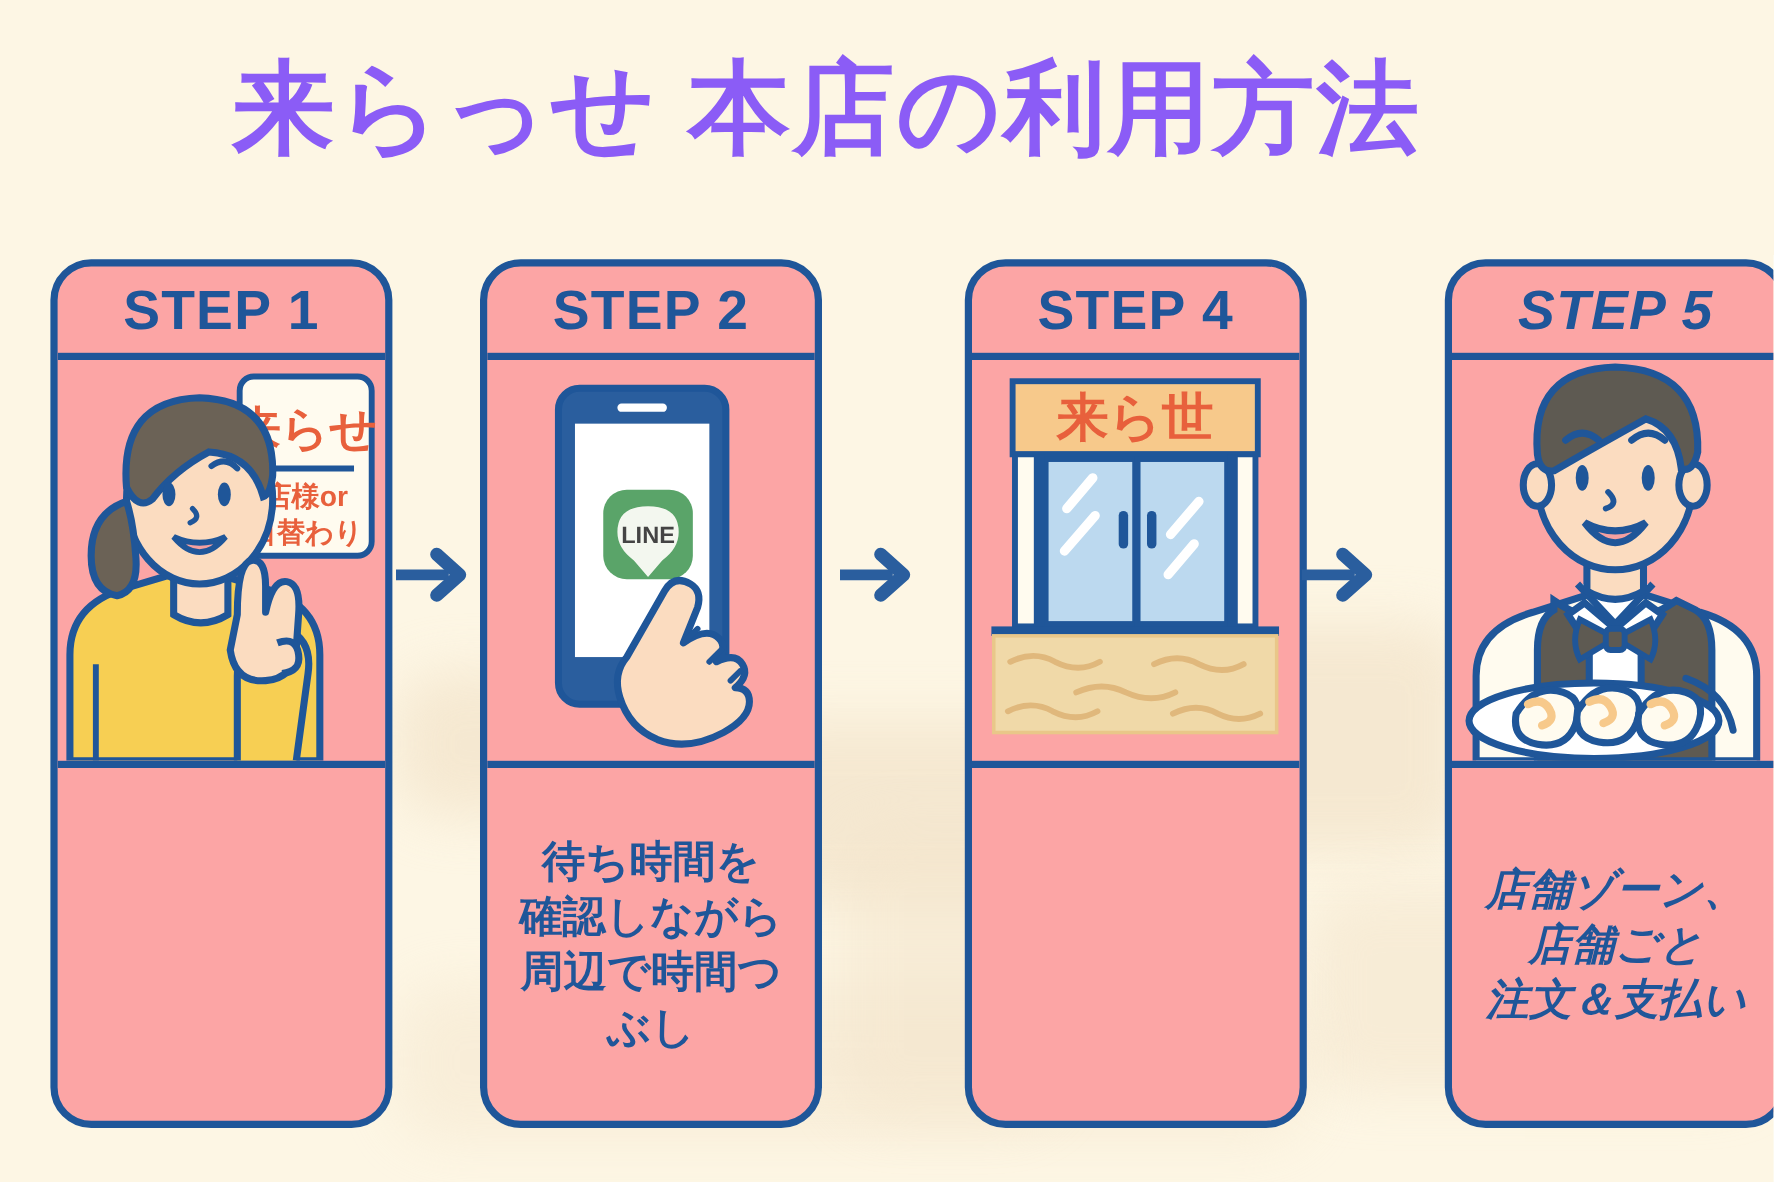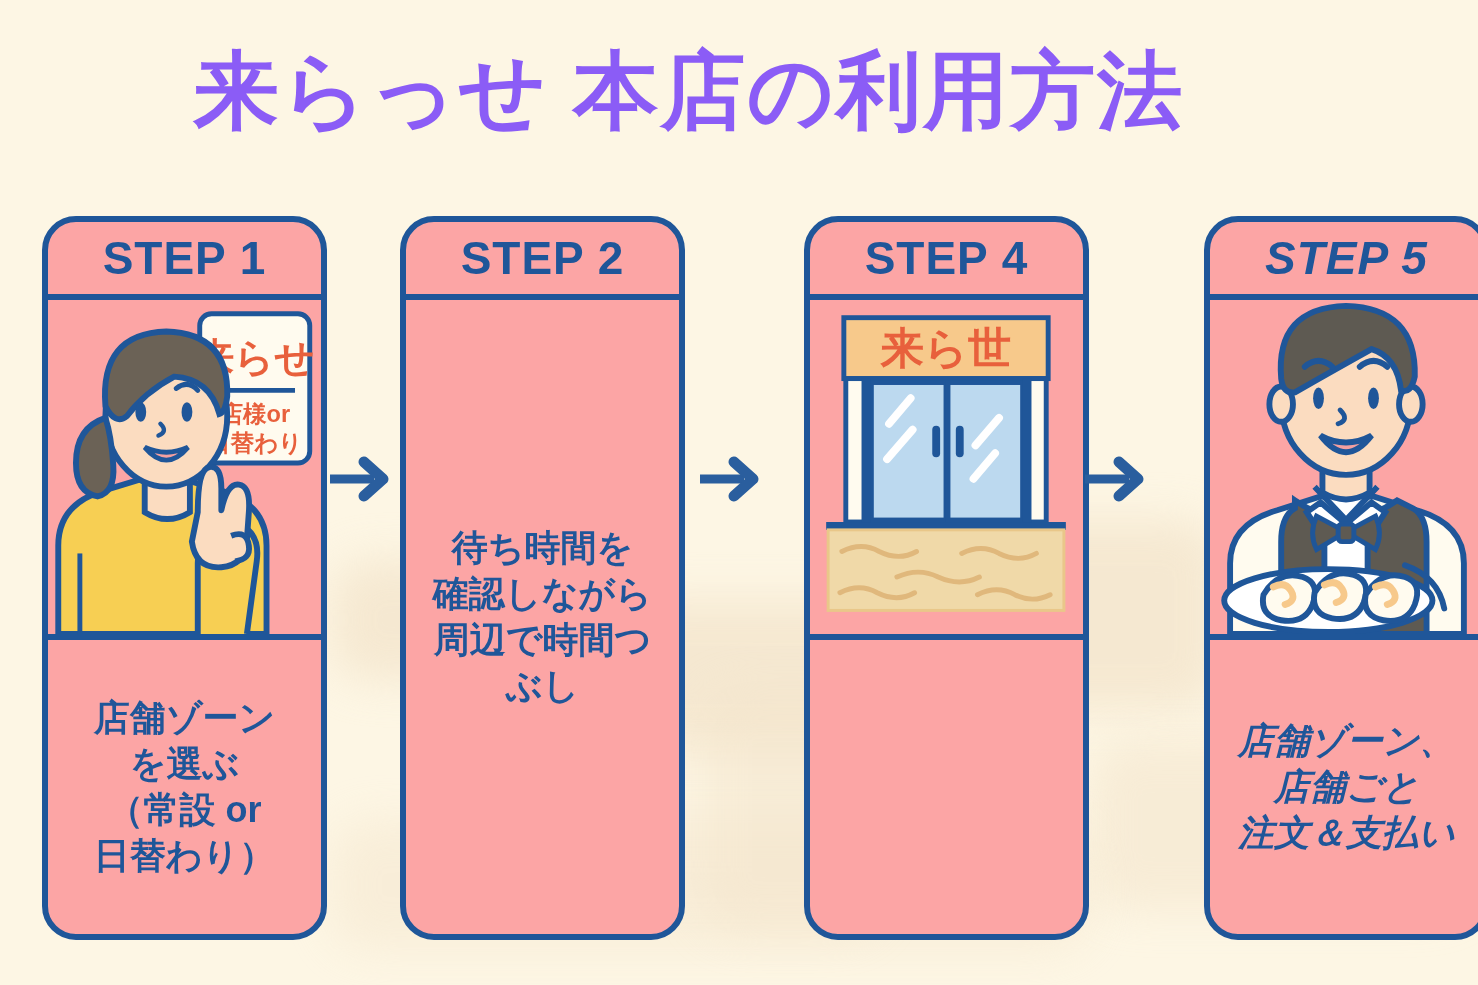--- a/index.html
+++ b/index.html
@@ -131,28 +131,44 @@
 
         <path d="M96 150 q22 26 44 0 q-22 10 -44 0 Z" fill="#f4a0a0" stroke="#1f5699" stroke-width="5"></path>
 
         <path d="M150 340 V268 q0-30 26-36 l16-4 q22 10 18 38 l-10 74" fill="#f7cf53" stroke="#1f5699" stroke-width="6"></path>
 
         <path d="M150 216 q0-44 12-46 q12-2 12 22 v22 q6-28 18-26 q12 2 10 28 l-2 28
                  q-2 26 -26 28 q-26 2 -30 -26 Z" fill="#fbdcc0" stroke="#1f5699" stroke-width="6" stroke-linejoin="round"></path>
         <path d="M184 240 q16-6 18 10 q2 14 -14 16" fill="#fbdcc0" stroke="#1f5699" stroke-width="6"></path>
       </svg>
     </div>
-    <div class="card-cap">店舗ゾーン
-を選ぶ
-（常設 or
-日替わり）</div>
   </div>
 
   <div class="card" style="left:400px;">
     <div class="card-head">STEP 2</div>
+    <div class="card-art">
+      <svg class="art-svg" viewBox="0 0 273 340">
+
+        <rect x="58" y="24" width="142" height="268" rx="18" fill="#2a5e9e" stroke="#1f5699" stroke-width="6"></rect>
+        <rect x="72" y="54" width="114" height="198" fill="#ffffff"></rect>
+        <rect x="108" y="37" width="42" height="7" rx="3.5" fill="#ffffff"></rect>
+        <rect x="112" y="264" width="34" height="15" rx="7.5" fill="#ffffff" stroke="#2a5e9e" stroke-width="3"></rect>
+
+        <rect x="96" y="110" width="76" height="76" rx="20" fill="#5aa469"></rect>
+        <path d="M134 124 q26 0 26 22 q0 14 -14 24 l-12 14 l-12 -14 q-14 -10 -14 -24 q0 -22 26 -22 Z" fill="#f3f7ef"></path>
+        <text x="134" y="155" font-family="'Liberation Sans',sans-serif" font-size="20" font-weight="bold" fill="#444" text-anchor="middle">LINE</text>
+
+        <path d="M148 196 q8-14 22-6 q10 6 6 20 l-12 30 q20-14 30-4 q8 8 -2 20
+                 q16-8 22 2 q6 10 -6 20 q12 0 12 12 q0 14 -22 26 q-30 16 -56 6
+                 q-24-10 -32-36 q-6-20 6-34 Z" fill="#fbdcc0" stroke="#1f5699" stroke-width="6" stroke-linejoin="round"></path>
+        <path d="M164 240 l12 -12" stroke="#1f5699" stroke-width="5" fill="none" stroke-linecap="round"></path>
+        <path d="M186 256 l10 -10" stroke="#1f5699" stroke-width="5" fill="none" stroke-linecap="round"></path>
+        <path d="M204 272 l8 -8" stroke="#1f5699" stroke-width="5" fill="none" stroke-linecap="round"></path>
+      </svg>
+    </div>
     <div class="card-cap">待ち時間を
 確認しながら
 周辺で時間つ
 ぶし</div>
   </div>
 
   <div class="card" style="left:770px;margin-left:34px;">
     <div class="card-head">STEP 4</div>
     <div class="card-art">
       <svg class="art-svg" viewBox="0 0 273 340">

